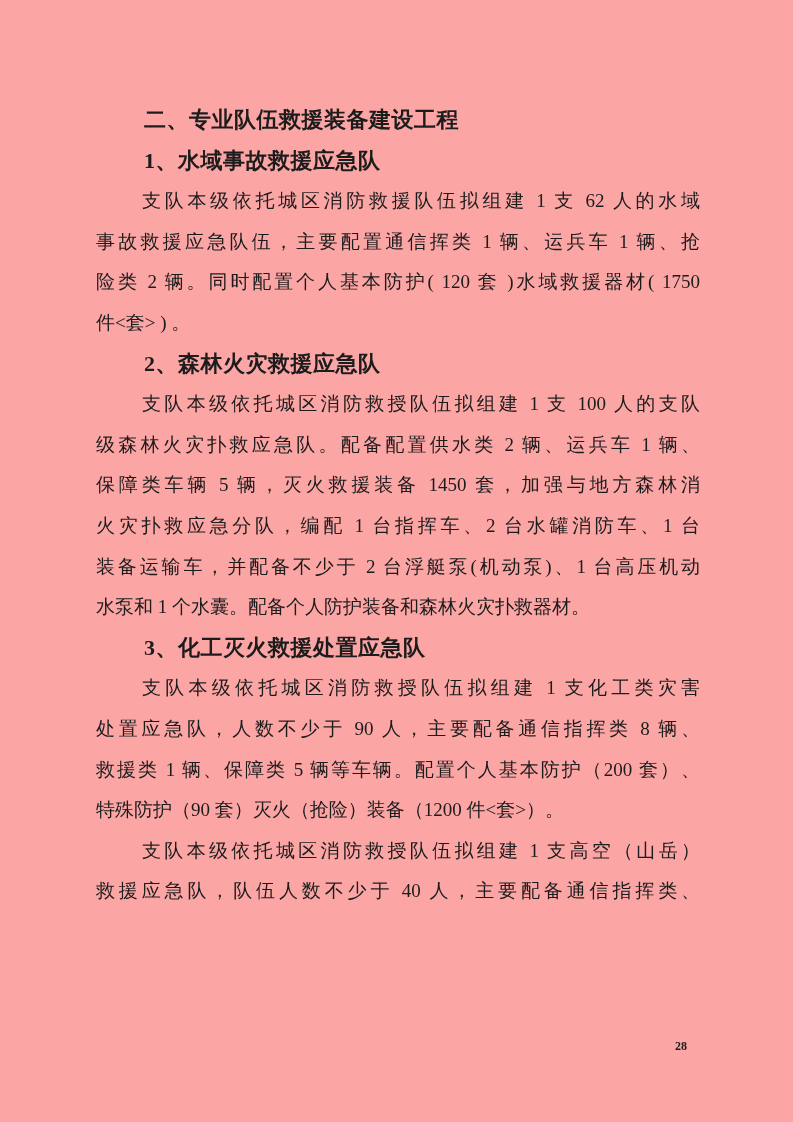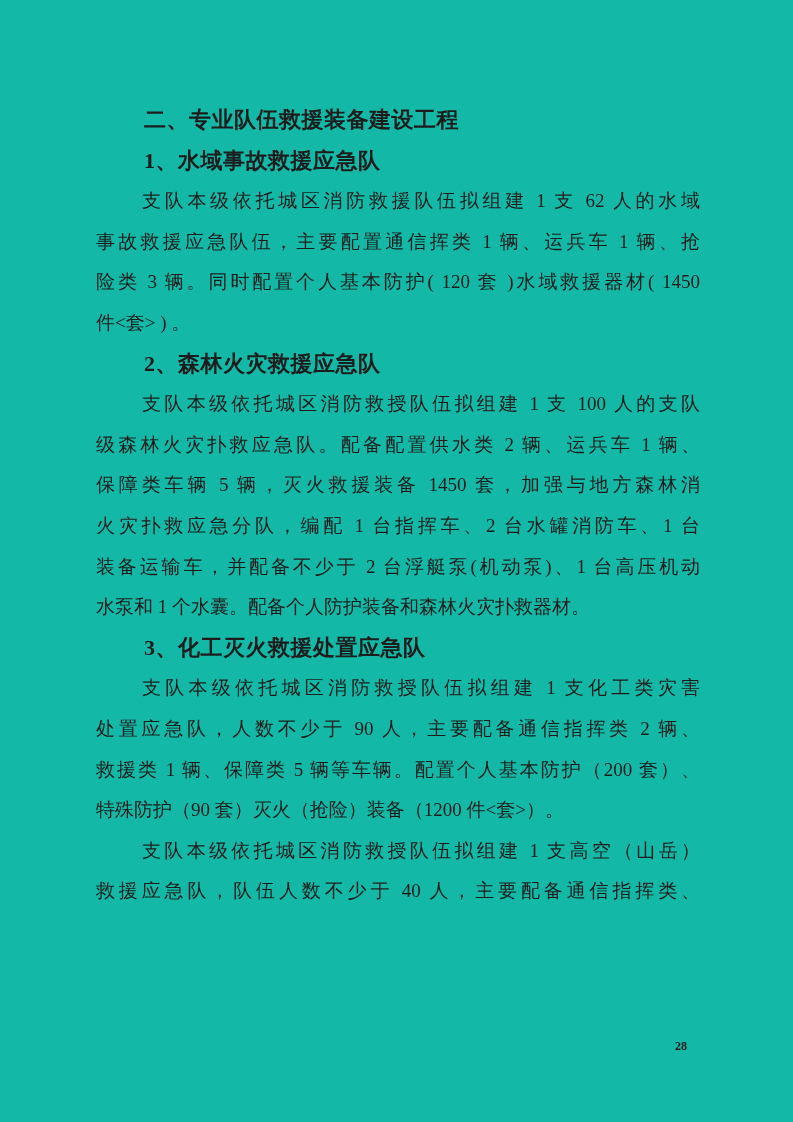--- a/index.html
+++ b/index.html
@@ -12,21 +12,21 @@
     height: 1122px;
     position: relative;
     font-family: "Liberation Serif", serif;
     color: #1c1c1c;
   }
   .page {
     position: absolute;
     left: 0; top: 0;
     width: 793px;
     height: 1122px;
-    background: #14b8a6;
+    background: #fca5a5;
     overflow: hidden;
   }
   .content {
     position: absolute;
     left: 96px;
     top: 100px;
     width: 604px;
   }
   .line {
     height: 40.6px;
@@ -73,38 +73,38 @@
 
 <div class="page">
   <div class="content">
 
     <div class="line head">二、专业队伍救援装备建设工程</div>
 
     <div>
       <div class="line head">1、水域事故救援应急队</div>
       <div class="line body fl">支队本级依托城区消防救援队伍拟组建 1 支 62 人的水域</div>
       <div class="line body">事故救援应急队伍，主要配置通信挥类 1 辆、运兵车 1 辆、抢</div>
-      <div class="line body">险类 3 辆。同时配置个人基本防护( 120 套 )水域救援器材( 1450</div>
+      <div class="line body">险类 2 辆。同时配置个人基本防护( 120 套 )水域救援器材( 1750</div>
       <div class="line body ll">件&lt;套&gt; ) 。</div>
     </div>
 
     <div>
       <div class="line head">2、森林火灾救援应急队</div>
       <div class="line body fl">支队本级依托城区消防救授队伍拟组建 1 支 100 人的支队</div>
       <div class="line body">级森林火灾扑救应急队。配备配置供水类 2 辆、运兵车 1 辆、</div>
       <div class="line body">保障类车辆 5 辆，灭火救援装备 1450 套，加强与地方森林消</div>
       <div class="line body">火灾扑救应急分队，编配 1 台指挥车、2 台水罐消防车、1 台</div>
       <div class="line body">装备运输车，并配备不少于 2 台浮艇泵(机动泵)、1 台高压机动</div>
       <div class="line body ll">水泵和 1 个水囊。配备个人防护装备和森林火灾扑救器材。</div>
     </div>
 
     <div>
       <div class="line head">3、化工灭火救援处置应急队</div>
       <div class="line body fl">支队本级依托城区消防救授队伍拟组建 1 支化工类灾害</div>
-      <div class="line body">处置应急队，人数不少于 90 人，主要配备通信指挥类 2 辆、</div>
+      <div class="line body">处置应急队，人数不少于 90 人，主要配备通信指挥类 8 辆、</div>
       <div class="line body">救援类 1 辆、保障类 5 辆等车辆。配置个人基本防护（200 套）、</div>
       <div class="line body ll">特殊防护（90 套）灭火（抢险）装备（1200 件&lt;套&gt;）。</div>
     </div>
 
     <div>
       <div class="line body fl">支队本级依托城区消防救授队伍拟组建 1 支高空（山岳）</div>
       <div class="line body">救援应急队，队伍人数不少于 40 人，主要配备通信指挥类、</div>
     </div>
 
   </div>

